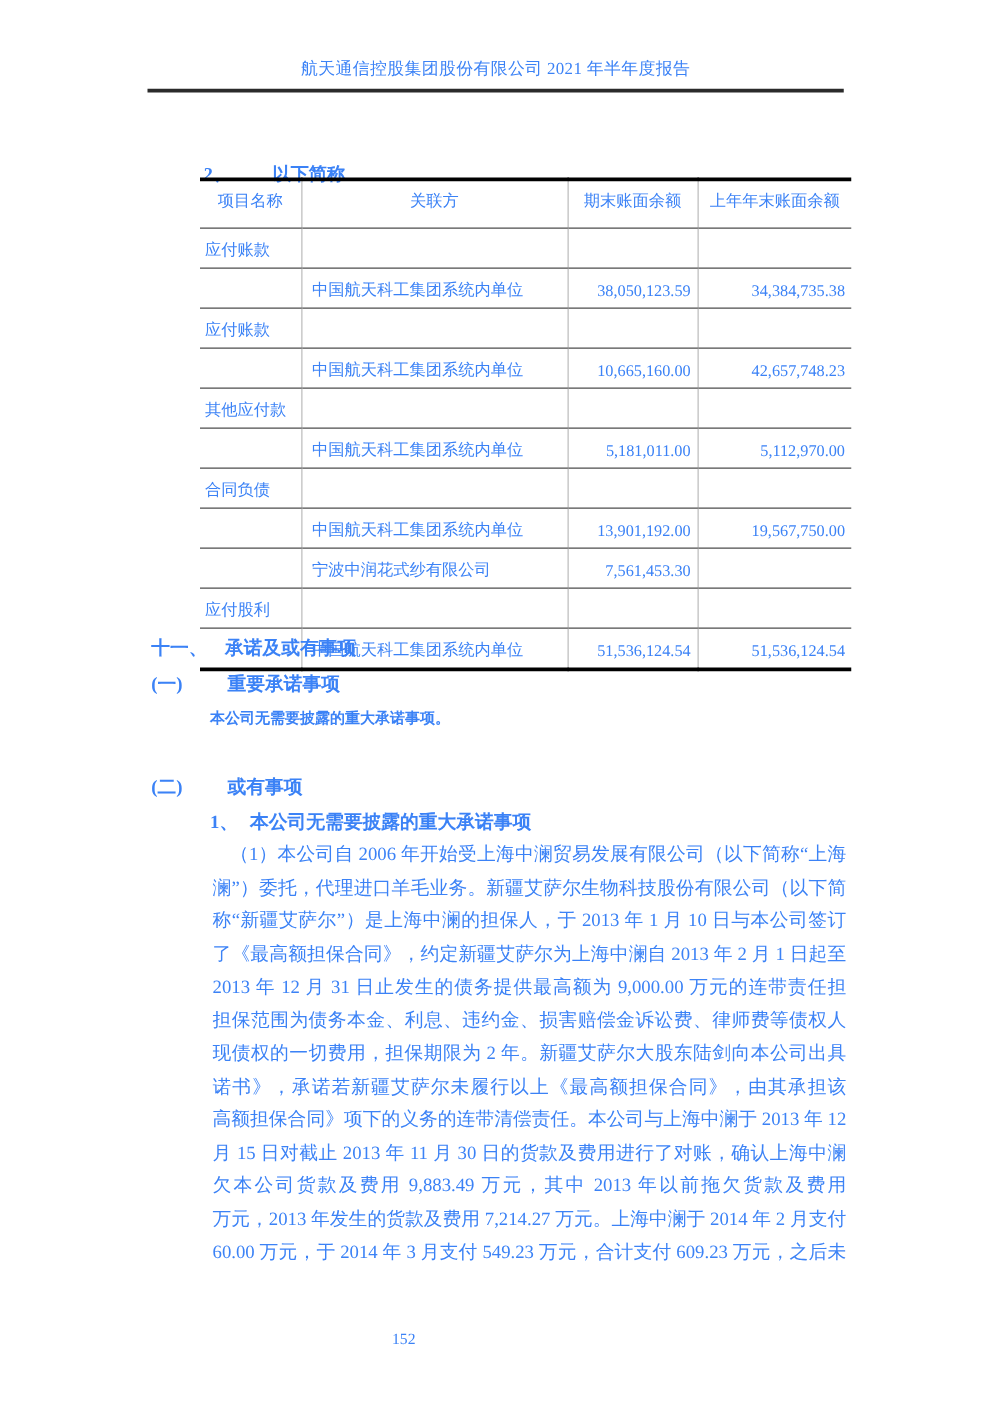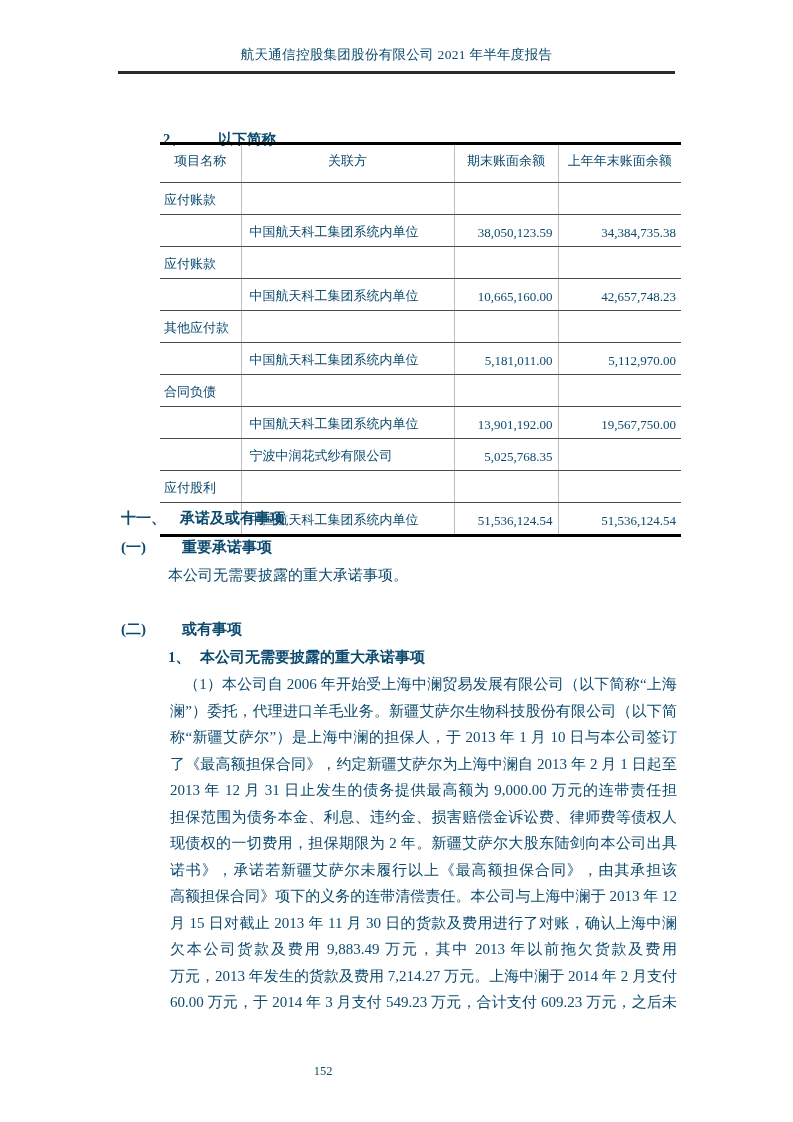--- a/index.html
+++ b/index.html
@@ -2,21 +2,21 @@
 <html><head>
 <meta charset="utf-8">
 <style>
   html, body { margin: 0; padding: 0; background: #ffffff; }
   .page {
     position: relative;
     width: 793px;
     height: 1122px;
     background: #ffffff;
     font-family: "Liberation Serif", "DejaVu Serif", serif;
-    color: #0c4a6e;
+    color: #3b82f6;
     overflow: hidden;
   }
 
   
   .doc-header {
     position: absolute;
     top: 46px;
     left: 118px;
     width: 557px;
     text-align: center;
@@ -89,21 +89,22 @@
     left: 168px;
     display: flex;
     font-weight: bold;
     font-size: 15px;
   }
   .h-item .num { width: 32px; }
 
   .body-line {
     position: absolute;
     left: 168px;
-    font-size: 15px;
+    font-size: 12px;
+    font-weight: bold;
   }
 
   
   .para {
     position: absolute;
     top: 671px;
     left: 170px;
     width: 507px;
     font-size: 15px;
   }
@@ -200,21 +201,21 @@
       </tr>
       <tr>
         <td class="c-item"></td>
         <td class="c-party">中国航天科工集团系统内单位</td>
         <td class="c-num">13,901,192.00</td>
         <td class="c-num">19,567,750.00</td>
       </tr>
       <tr>
         <td class="c-item"></td>
         <td class="c-party">宁波中润花式纱有限公司</td>
-        <td class="c-num">5,025,768.35</td>
+        <td class="c-num">7,561,453.30</td>
         <td class="c-num"></td>
       </tr>
       <tr>
         <td class="c-item">应付股利</td>
         <td class="c-party"></td>
         <td class="c-num"></td>
         <td class="c-num"></td>
       </tr>
       <tr>
         <td class="c-item"></td>

